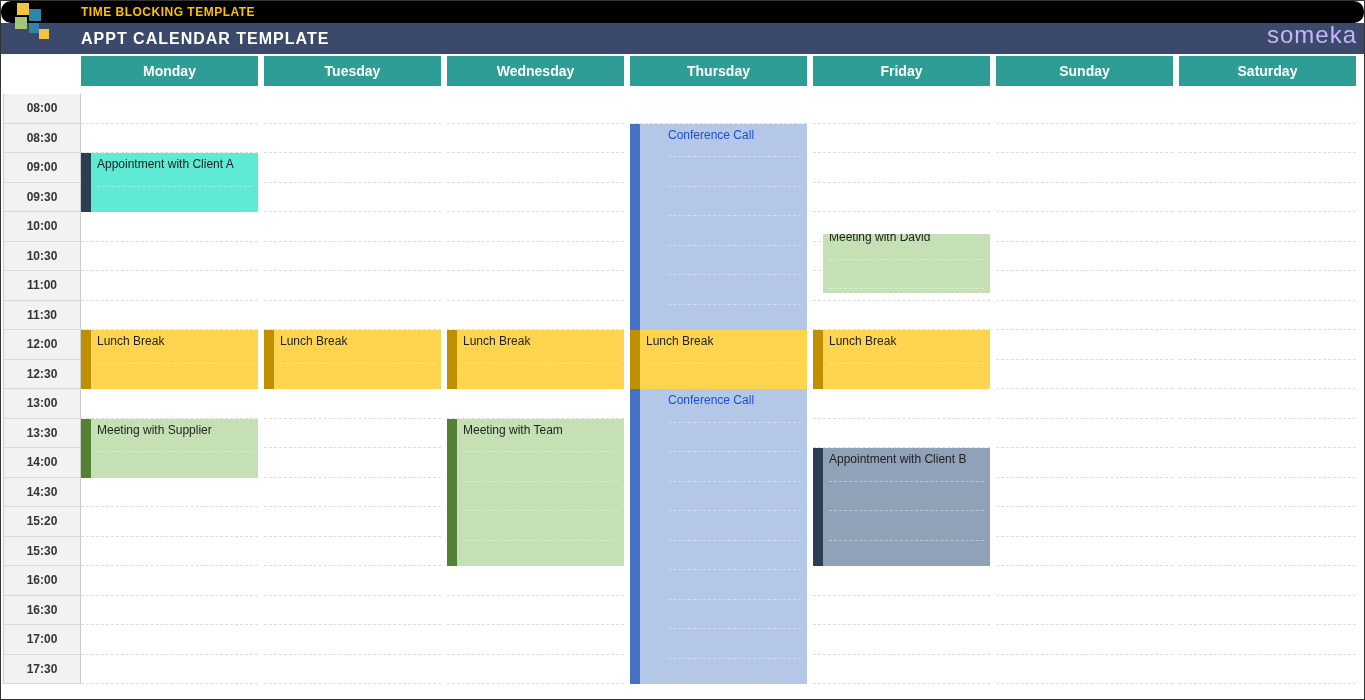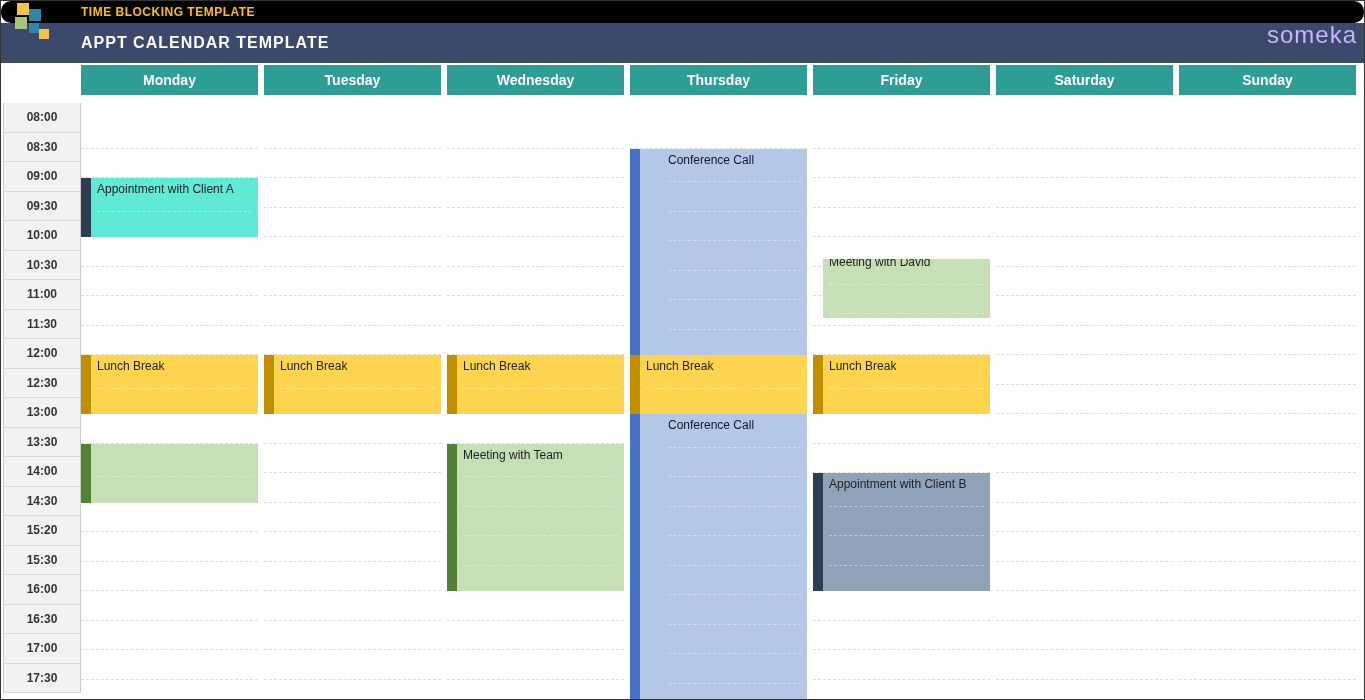--- a/index.html
+++ b/index.html
@@ -10,46 +10,46 @@
 
   .logo-area { position: absolute; left: 10px; top: 2px; z-index: 10; }
   .logo-blocks { width: 40px; height: 40px; position: relative; }
   .lb { position: absolute; width: 12px; height: 12px; }
   .lb1 { background: #f6c345; left: 6px; top: 0; }
   .lb2 { background: #2e86ab; left: 18px; top: 6px; }
   .lb3 { background: #a0c878; left: 4px; top: 14px; }
   .lb4 { background: #2e86ab; left: 18px; top: 20px; width:10px; height:10px;}
   .lb5 { background: #f6c345; left: 28px; top: 26px; width:10px; height:10px;}
 
-  .subhead { background: #3b4a6b; height: 40px; display: flex; align-items: center; padding-left: 80px; position: relative; }
+  .subhead { background: #3b4a6b; height: 31px; display: flex; align-items: center; padding-left: 80px; position: relative; }
   .subhead-title { color: #fff; font-size: 16px; font-weight: bold; letter-spacing: 1px; }
   .brand { position: absolute; right: 7px; top: -2px; color: #c4b5fd; font-size: 24px; font-weight: 300; letter-spacing: 1px; }
 
   .calendar { display: flex; padding: 2px; }
 
   .hours-col { width: 78px; flex: 0 0 78px; }
   .hours-top-gap { height: 38px; }
   .hour-cell { height: 29.5px; display:flex; align-items:center; justify-content:center; border-bottom: 1px solid #d9d9d9; font-size: 12px; font-weight: bold; color: #333; background: #f2f2f2; border-right: 1px solid #ccc; border-left: 1px solid #ccc;}
 
   .days-area { flex: 1; display: flex; gap: 6px; padding-right: 6px; }
   .day-col { flex: 1; position: relative; }
-  .day-header { height: 30px; background: #2d9d96; color: #fff; font-weight: bold; font-size: 14px; display:flex; align-items:center; justify-content:center; margin-bottom: 24px; }
+  .day-header { height: 30px; background: #2d9d96; color: #fff; font-weight: bold; font-size: 14px; display:flex; align-items:center; justify-content:center; margin-bottom: 8px; }
   .slots { position: relative; height: 590px; }
   .slot-line { height: 29.5px; border-bottom: 1px dashed #ddd; }
 
   .event { position: absolute; left: 0; right: 0; display:flex; overflow:hidden; font-size: 12px; }
   .event .bar { width: 10px; flex: 0 0 10px; }
   .event .body { flex:1; padding: 4px 6px; color: #333; }
   .event .body .ln { border-bottom: 1px dashed rgba(255,255,255,0.4); height: 29.5px; display:flex; align-items:flex-start; padding-top:4px;}
   .event .body .ln:first-child { padding-top: 0; align-items:flex-start;}
 
   .ev-blue    .bar { background: #2c3e50; } .ev-blue    .body { background: #5eead4; color:#222; }
   .ev-yellow  .bar { background: #bf8f00; } .ev-yellow  .body { background: #ffd54f; color:#222;}
   .ev-green   .bar { background: #548235; } .ev-green   .body { background: #c5e0b4; color:#222;}
-  .ev-lblue   .bar { background: #4472c4; } .ev-lblue   .body { background: #b4c7e7; color:#0f172a;padding-left:28px;}
+  .ev-lblue   .bar { background: #4472c4; } .ev-lblue   .body { background: #b4c7e7; color:#1d4ed8;padding-left:28px;}
   .ev-slate   .bar { background: #2c3e50; } .ev-slate   .body { background: #8fa2b8; color:#222;}
 
   .event .txt { font-size: 12px; white-space: nowrap; }
 
 </style>
 </head>
 <body>
 
 <div class="topbar">
   <div class="logo-area">
@@ -133,20 +133,23 @@
             <div class="body">
               <div class="ln">
                 <span class="txt">Lunch Break</span>
               </div>
               <div class="ln"></div>
             </div>
           </div>
           <div class="event ev-green" style="top: 324.5px; height: 59px;">
             <div class="bar"></div>
             <div class="body">
+              <div class="ln">
+                <span class="txt">Meeting with Supplier</span>
+              </div>
               <div class="ln"></div>
             </div>
           </div>
         </div>
       </div>
       <div class="day-col">
         <div class="day-header">Tuesday</div>
         <div class="slots">
           <div class="slot-line"></div>
           <div class="slot-line"></div>
@@ -338,46 +341,46 @@
                 <span class="txt">Appointment with Client B</span>
               </div>
               <div class="ln"></div>
               <div class="ln"></div>
               <div class="ln"></div>
             </div>
           </div>
         </div>
       </div>
       <div class="day-col">
+        <div class="day-header">Sunday</div>
+        <div class="slots">
+          <div class="slot-line"></div>
+          <div class="slot-line"></div>
+          <div class="slot-line"></div>
+          <div class="slot-line"></div>
+          <div class="slot-line"></div>
+          <div class="slot-line"></div>
+          <div class="slot-line"></div>
+          <div class="slot-line"></div>
+          <div class="slot-line"></div>
+          <div class="slot-line"></div>
+          <div class="slot-line"></div>
+          <div class="slot-line"></div>
+          <div class="slot-line"></div>
+          <div class="slot-line"></div>
+          <div class="slot-line"></div>
+          <div class="slot-line"></div>
+          <div class="slot-line"></div>
+          <div class="slot-line"></div>
+          <div class="slot-line"></div>
+          <div class="slot-line"></div>
+        </div>
+      </div>
+      <div class="day-col">
         <div class="day-header">Saturday</div>
-        <div class="slots">
-          <div class="slot-line"></div>
-          <div class="slot-line"></div>
-          <div class="slot-line"></div>
-          <div class="slot-line"></div>
-          <div class="slot-line"></div>
-          <div class="slot-line"></div>
-          <div class="slot-line"></div>
-          <div class="slot-line"></div>
-          <div class="slot-line"></div>
-          <div class="slot-line"></div>
-          <div class="slot-line"></div>
-          <div class="slot-line"></div>
-          <div class="slot-line"></div>
-          <div class="slot-line"></div>
-          <div class="slot-line"></div>
-          <div class="slot-line"></div>
-          <div class="slot-line"></div>
-          <div class="slot-line"></div>
-          <div class="slot-line"></div>
-          <div class="slot-line"></div>
-        </div>
-      </div>
-      <div class="day-col">
-        <div class="day-header">Sunday</div>
         <div class="slots">
           <div class="slot-line"></div>
           <div class="slot-line"></div>
           <div class="slot-line"></div>
           <div class="slot-line"></div>
           <div class="slot-line"></div>
           <div class="slot-line"></div>
           <div class="slot-line"></div>
           <div class="slot-line"></div>
           <div class="slot-line"></div>

